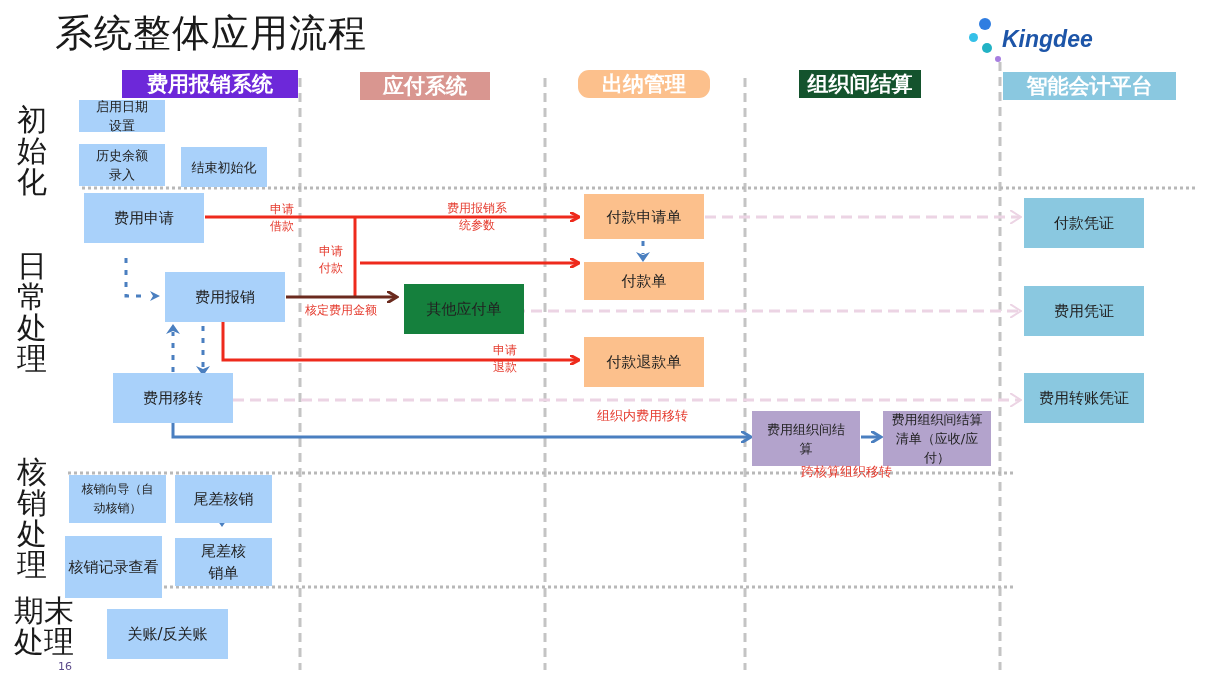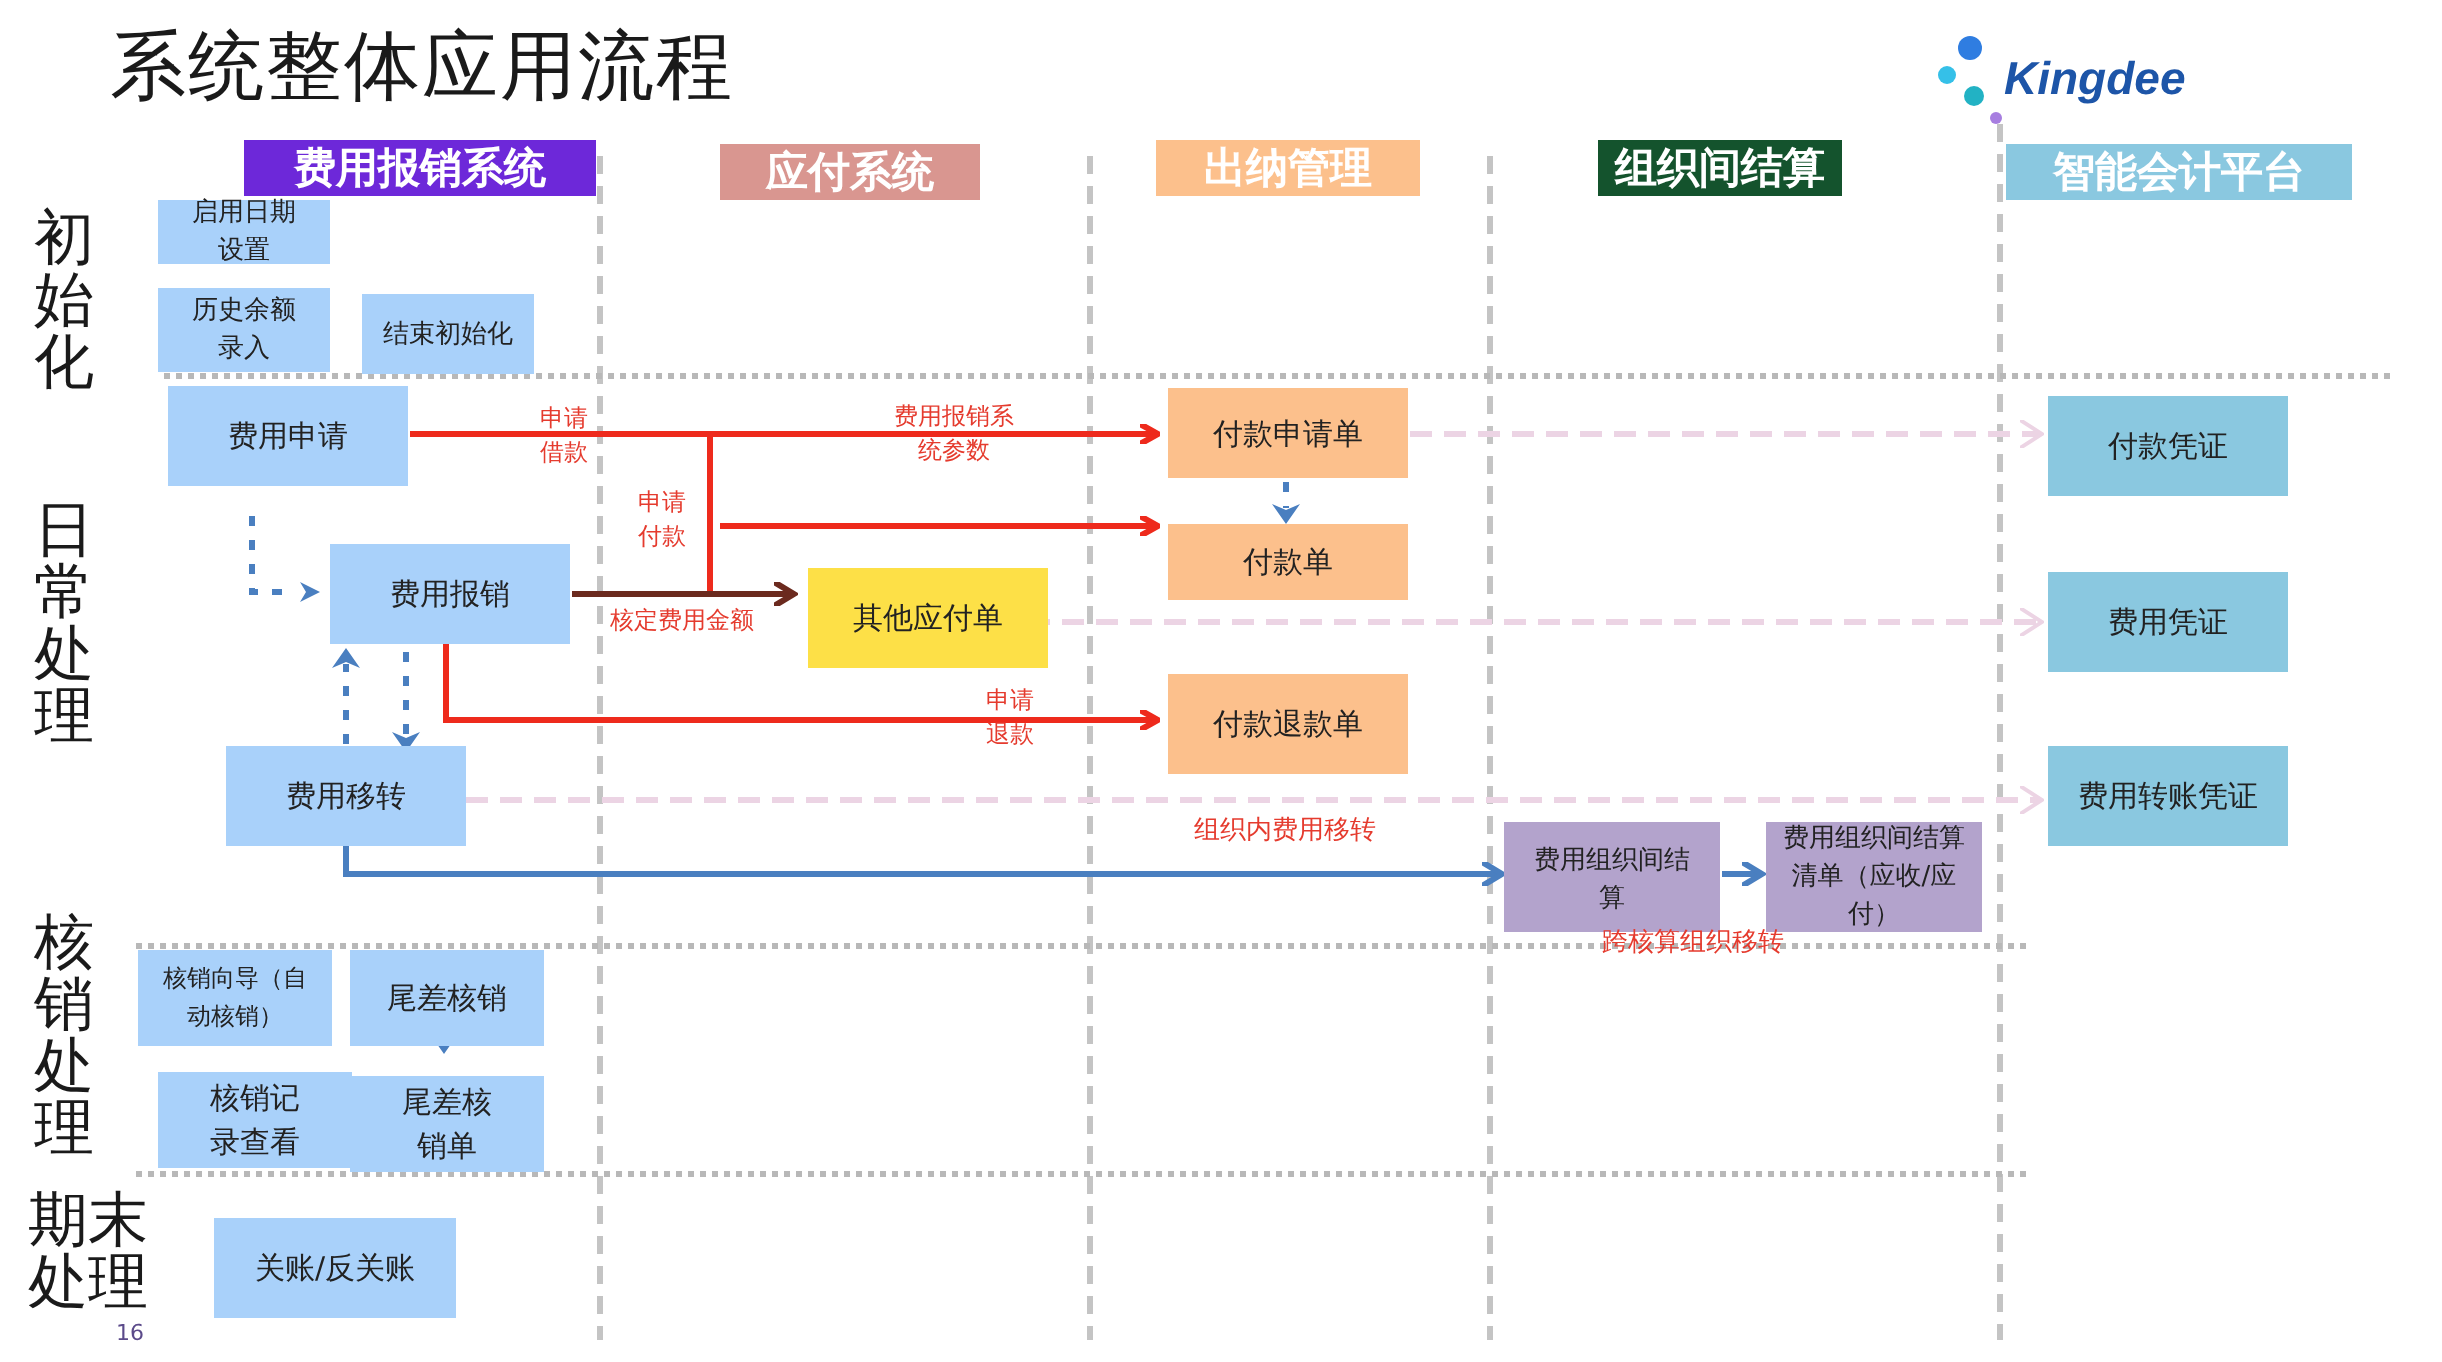--- a/index.html
+++ b/index.html
@@ -8,21 +8,21 @@
   .title{left:55px;top:8px;font-size:38px;color:#1a1a1a;letter-spacing:1px;}
   .logo{left:968px;top:18px;width:150px;height:46px;text-decoration:underline;}
   .logo-text{position:absolute;left:34px;top:8px;font-size:23px;font-weight:bold;font-style:italic;color:#1d55a8;font-family:"Liberation Sans",sans-serif;}
   .dot{position:absolute;border-radius:50%;}
   .colhead{height:28px;color:#fff;font-size:21px;font-weight:bold;display:flex;align-items:center;justify-content:center;}
   .rowlabel{font-size:30px;color:#1a1a1a;line-height:31px;text-align:center;font-family:"DejaVu Serif","Liberation Serif",serif;}
   .box{display:flex;align-items:center;justify-content:center;text-align:center;font-size:15px;color:#222;line-height:22px;}
   .box.small{font-size:12px;line-height:19px;}
   .blue{background:#a9d1fa;}
   .orange{background:#fcc08c;}
-  .pink{background:#fde047;}
+  .pink{background:#15803d;}
   .purple{background:#b3a3cc;}
   .teal{background:#8ac8e0;}
   .lbl{font-size:12px;color:#e53b2e;line-height:17px;text-align:center;}
   .pagenum{left:58px;top:660px;font-size:11px;color:#5b4a8a;}
   svg.overlay{position:absolute;left:0;top:0;}
 </style>
 </head>
 <body>
 
 <div class="abs title">系统整体应用流程</div>
@@ -94,21 +94,21 @@
     <path d="M150,291 L160,296 L150,301 L153,296 Z"></path>
     <path d="M166,334 L173,324 L180,334 L173,331 Z"></path>
     <path d="M196,366 L203,376 L210,366 L203,369 Z"></path>
     <path d="M636,252 L643,262 L650,252 L643,255 Z"></path>
     <path d="M215,517 L222,527 L229,517 L222,520 Z"></path>
   </g>
 </svg>
 
 <div class="abs colhead" style="left:82px;top:70px;width:176px;background:#6d28d9;margin-left:40px;">费用报销系统</div>
 <div class="abs colhead" style="left:360px;top:72px;width:130px;background:#d99690;">应付系统</div>
-<div class="abs colhead" style="left:578px;top:70px;width:132px;background:#fcc08c;">出纳管理</div>
+<div class="abs colhead" style="left:578px;top:70px;width:132px;background:#fcc08c;border-radius:11px;">出纳管理</div>
 <div class="abs colhead" style="left:775px;top:70px;width:122px;background:#14532d;margin-left:24px;">组织间结算</div>
 <div class="abs colhead" style="left:1003px;top:72px;width:173px;background:#8ac8e0;">智能会计平台</div>
 
 <div class="abs rowlabel" style="left:16px;top:104px;width:32px;">初始化</div>
 <div class="abs rowlabel" style="left:16px;top:250px;width:32px;">日常处理</div>
 <div class="abs rowlabel" style="left:16px;top:456px;width:32px;">核销处理</div>
 <div class="abs rowlabel" style="left:12px;top:595px;width:64px;">期末处理</div>
 
 <div class="abs box small blue" style="left:79px;top:100px;width:86px;height:32px;font-size:13px;line-height:19px;padding:0 12px;box-sizing:border-box;">启用日期设置</div>
 <div class="abs box small blue" style="left:79px;top:144px;width:86px;height:42px;font-size:13px;padding:0 12px;box-sizing:border-box;">历史余额录入</div>
@@ -122,21 +122,21 @@
 <div class="abs box orange" style="left:584px;top:262px;width:120px;height:38px;">付款单</div>
 <div class="abs box orange" style="left:584px;top:337px;width:120px;height:50px;">付款退款单</div>
 <div class="abs box small purple" style="left:752px;top:411px;width:108px;height:55px;font-size:13px;padding:0 10px;box-sizing:border-box;font-family:Liberation Serif, serif;">费用组织间结算</div>
 <div class="abs box small purple" style="left:883px;top:411px;width:108px;height:55px;font-size:13px;padding:0 6px;box-sizing:border-box;">费用组织间结算清单（应收/应付）</div>
 <div class="abs box teal" style="left:1024px;top:198px;width:120px;height:50px;">付款凭证</div>
 <div class="abs box teal" style="left:1024px;top:286px;width:120px;height:50px;">费用凭证</div>
 <div class="abs box teal" style="left:1024px;top:373px;width:120px;height:50px;padding:0 12px;box-sizing:border-box;">费用转账凭证</div>
 
 <div class="abs box small blue" style="left:69px;top:475px;width:97px;height:48px;font-size:12px;padding:0 10px;box-sizing:border-box;">核销向导（自动核销）</div>
 <div class="abs box blue" style="left:175px;top:475px;width:97px;height:48px;">尾差核销</div>
-<div class="abs box blue" style="left:79px;top:536px;width:97px;height:48px;padding:0 24px;box-sizing:border-box;">核销记录查看</div>
+<div class="abs box blue" style="left:65px;top:536px;width:97px;height:62px;padding:0 1px;box-sizing:border-box;">核销记录查看</div>
 <div class="abs box blue" style="left:175px;top:538px;width:97px;height:48px;padding:0 24px;box-sizing:border-box;">尾差核销单</div>
 
 <div class="abs box blue" style="left:107px;top:609px;width:121px;height:50px;">关账/反关账</div>
 
 <div class="abs lbl" style="left:270px;top:201px;">
   <div>申请</div>
   <div>借款</div>
 </div>
 <div class="abs lbl" style="left:447px;top:200px;">
   <div>费用报销系</div>

